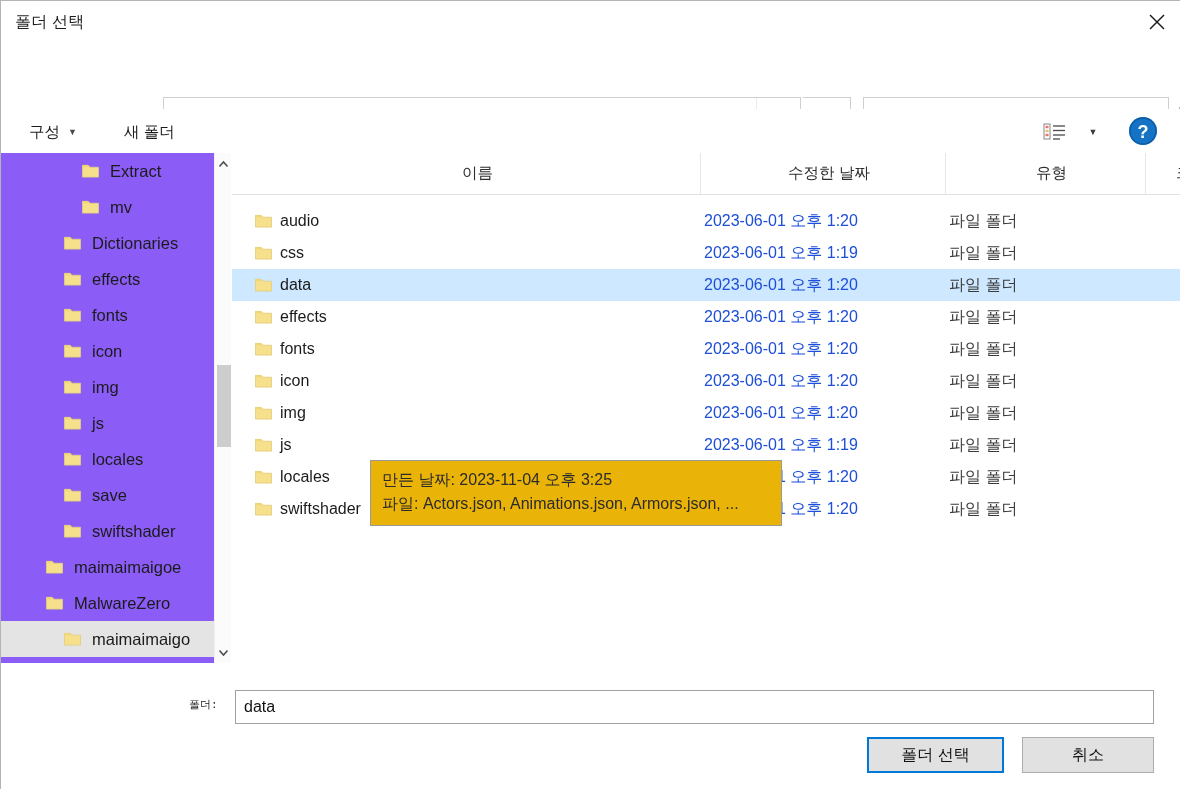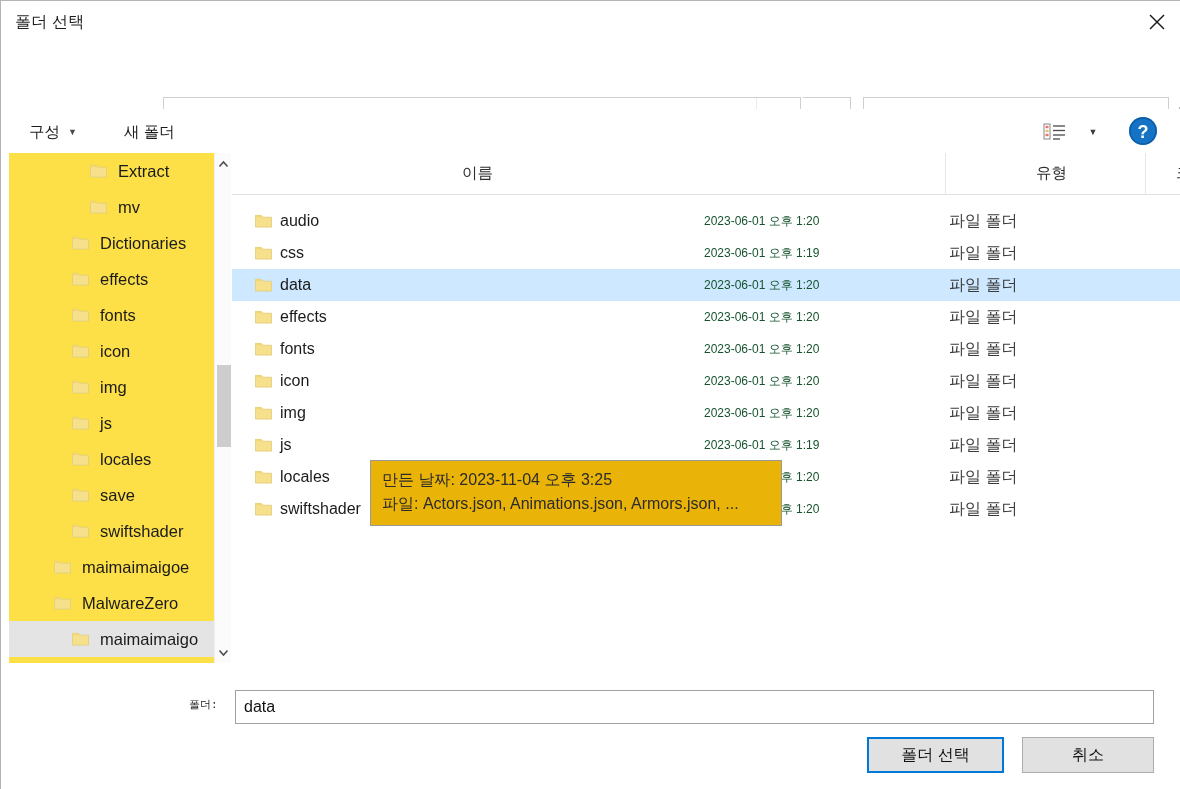--- a/index.html
+++ b/index.html
@@ -107,22 +107,22 @@
   }
   #help-button {
     position: absolute; right: 22px; top: 6px; width: 32px; height: 32px;
   }
 
   
   #body-area {
     position: absolute; left: 0; top: 152px; width: 1180px; height: 510px;
   }
   #tree-pane {
-    position: absolute; left: 8px; top: 0; width: 213px; height: 510px;
-    background: #fde047; overflow: hidden;
+    position: absolute; left: 0; top: 0; width: 213px; height: 510px;
+    background: #8b5cf6; overflow: hidden;
   }
   .tree-item {
     position: relative; height: 36px;
     display: flex; align-items: center; white-space: nowrap;
   }
   .tree-item.selected { background: #e4e4e4; }
   .tree-label {
     font-size: 16.5px; color: #1b1b1b; margin-left: 10px;
   }
   .tree-folder-icon { display: flex; flex: 0 0 auto; }
@@ -175,21 +175,21 @@
     display: flex; align-items: center;
   }
   .row.selected { background: #cde8ff; }
   .row-icon { position: absolute; left: 22px; display: flex; }
   .row-name {
     position: absolute; left: 48px;
     font-size: 16px; color: #1b1b1b;
   }
   .row-date {
     position: absolute; left: 472px;
-    font-size: 12px; color: #14532d; text-align: right;
+    font-size: 16px; color: #1d4ed8; text-align: right;
   }
   .row-type {
     position: absolute; left: 717px;
     font-size: 16px; color: #3a3a3a;
   }
 
   
   #tooltip {
     position: absolute; left: 369px; top: 307px; width: 412px;
     background: #eab308; border: 1px solid #9a9a9a;
@@ -516,20 +516,23 @@
       </div>
     </div>
 
     <div id="list-pane">
 
       <div id="column-header">
         <div class="col-head" id="col-name">
           <span>이름</span>
           <span id="sort-indicator">⌃</span>
         </div>
+        <div class="col-head" id="col-date">
+          <span>수정한 날짜</span>
+        </div>
         <div class="col-head" id="col-type">
           <span>유형</span>
         </div>
         <div class="col-head" id="col-size">
           <span>크기</span>
         </div>
       </div>
 
       <div id="rows-container">
           <div class="row" style="top: 52px;">

